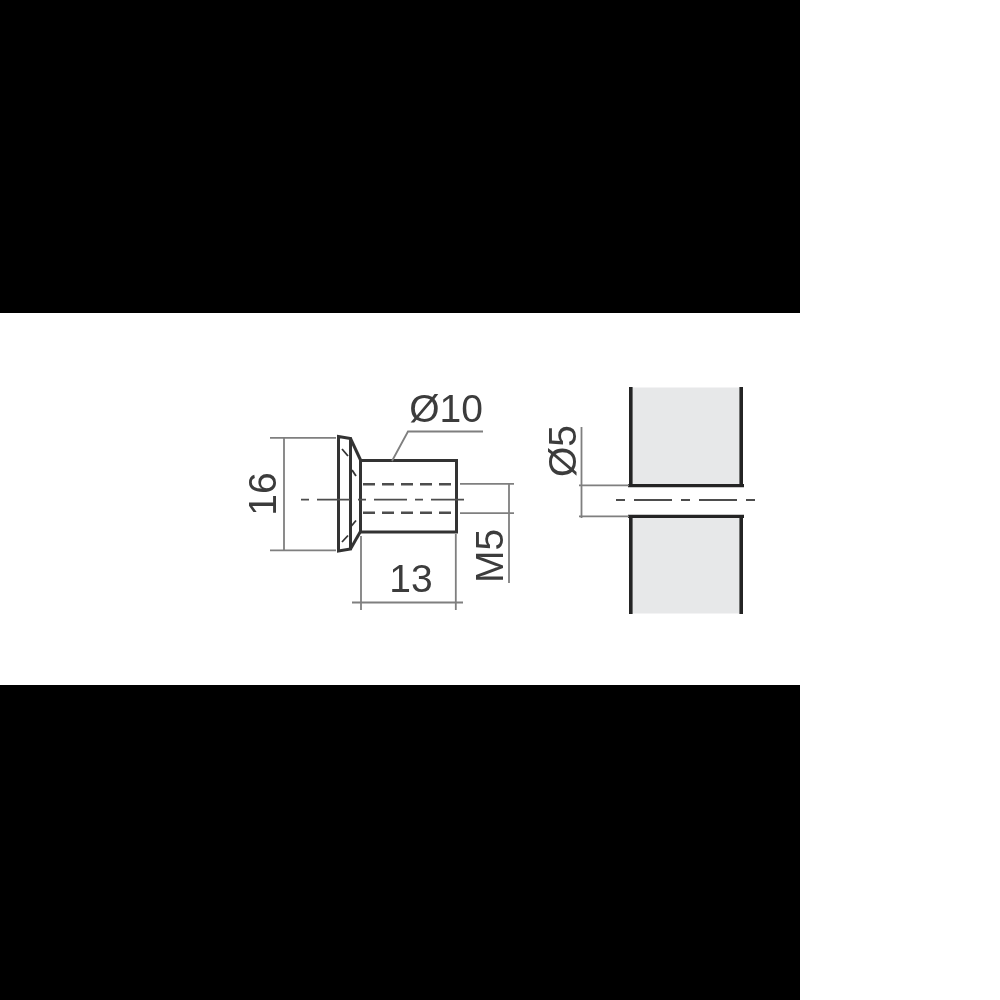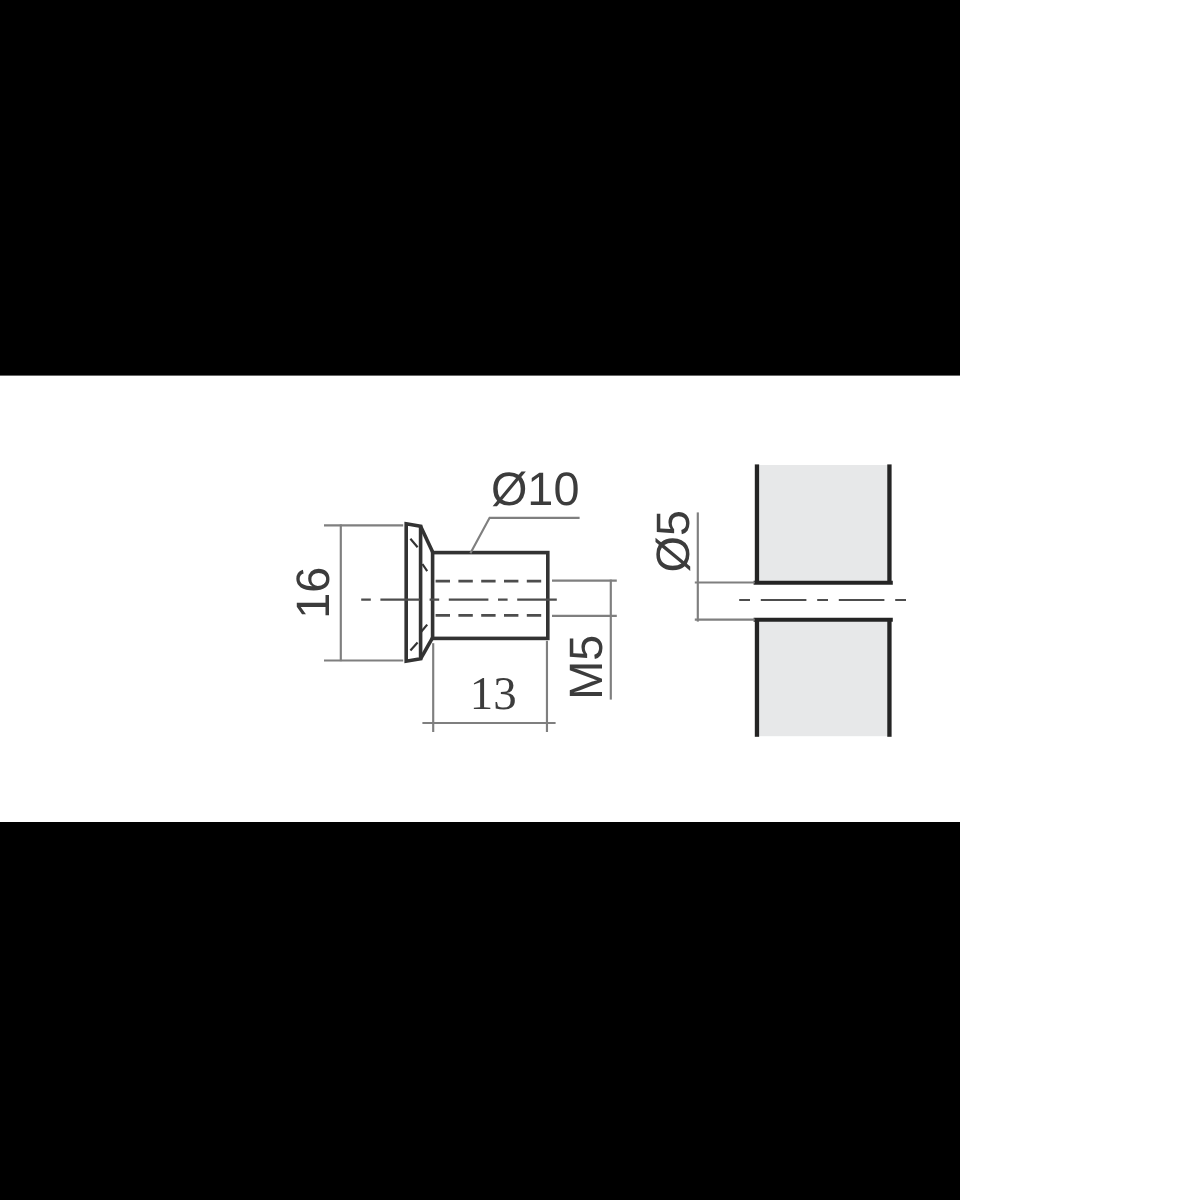--- a/index.html
+++ b/index.html
@@ -101,18 +101,18 @@
       <line x1="581.5" y1="427" x2="581.5" y2="518"></line>
       <line x1="579" y1="485.4" x2="629" y2="485.4"></line>
       <line x1="579" y1="516.4" x2="629" y2="516.4"></line>
     </g>
   </svg>
 
   <div class="dim-label" style="left: 446px; top: 408px; color: rgb(60, 60, 60);">Ø10</div>
 
   <div class="dim-label rotated" style="left: 262px; top: 494px; color: rgb(60, 60, 60);">16</div>
 
-  <div class="dim-label" style="left: 411px; top: 578px; color: rgb(60, 60, 60); font-family: Liberation Serif, serif;">13</div>
+  <div class="dim-label" style="left: 411px; top: 578px; color: rgb(60, 60, 60);">13</div>
 
   <div class="dim-label rotated" style="left: 489px; top: 556px; color: rgb(60, 60, 60);">M5</div>
 
   <div class="dim-label rotated" style="left: 562px; top: 451px; color: rgb(60, 60, 60);">Ø5</div>
 </div>
 
 </body></html>

